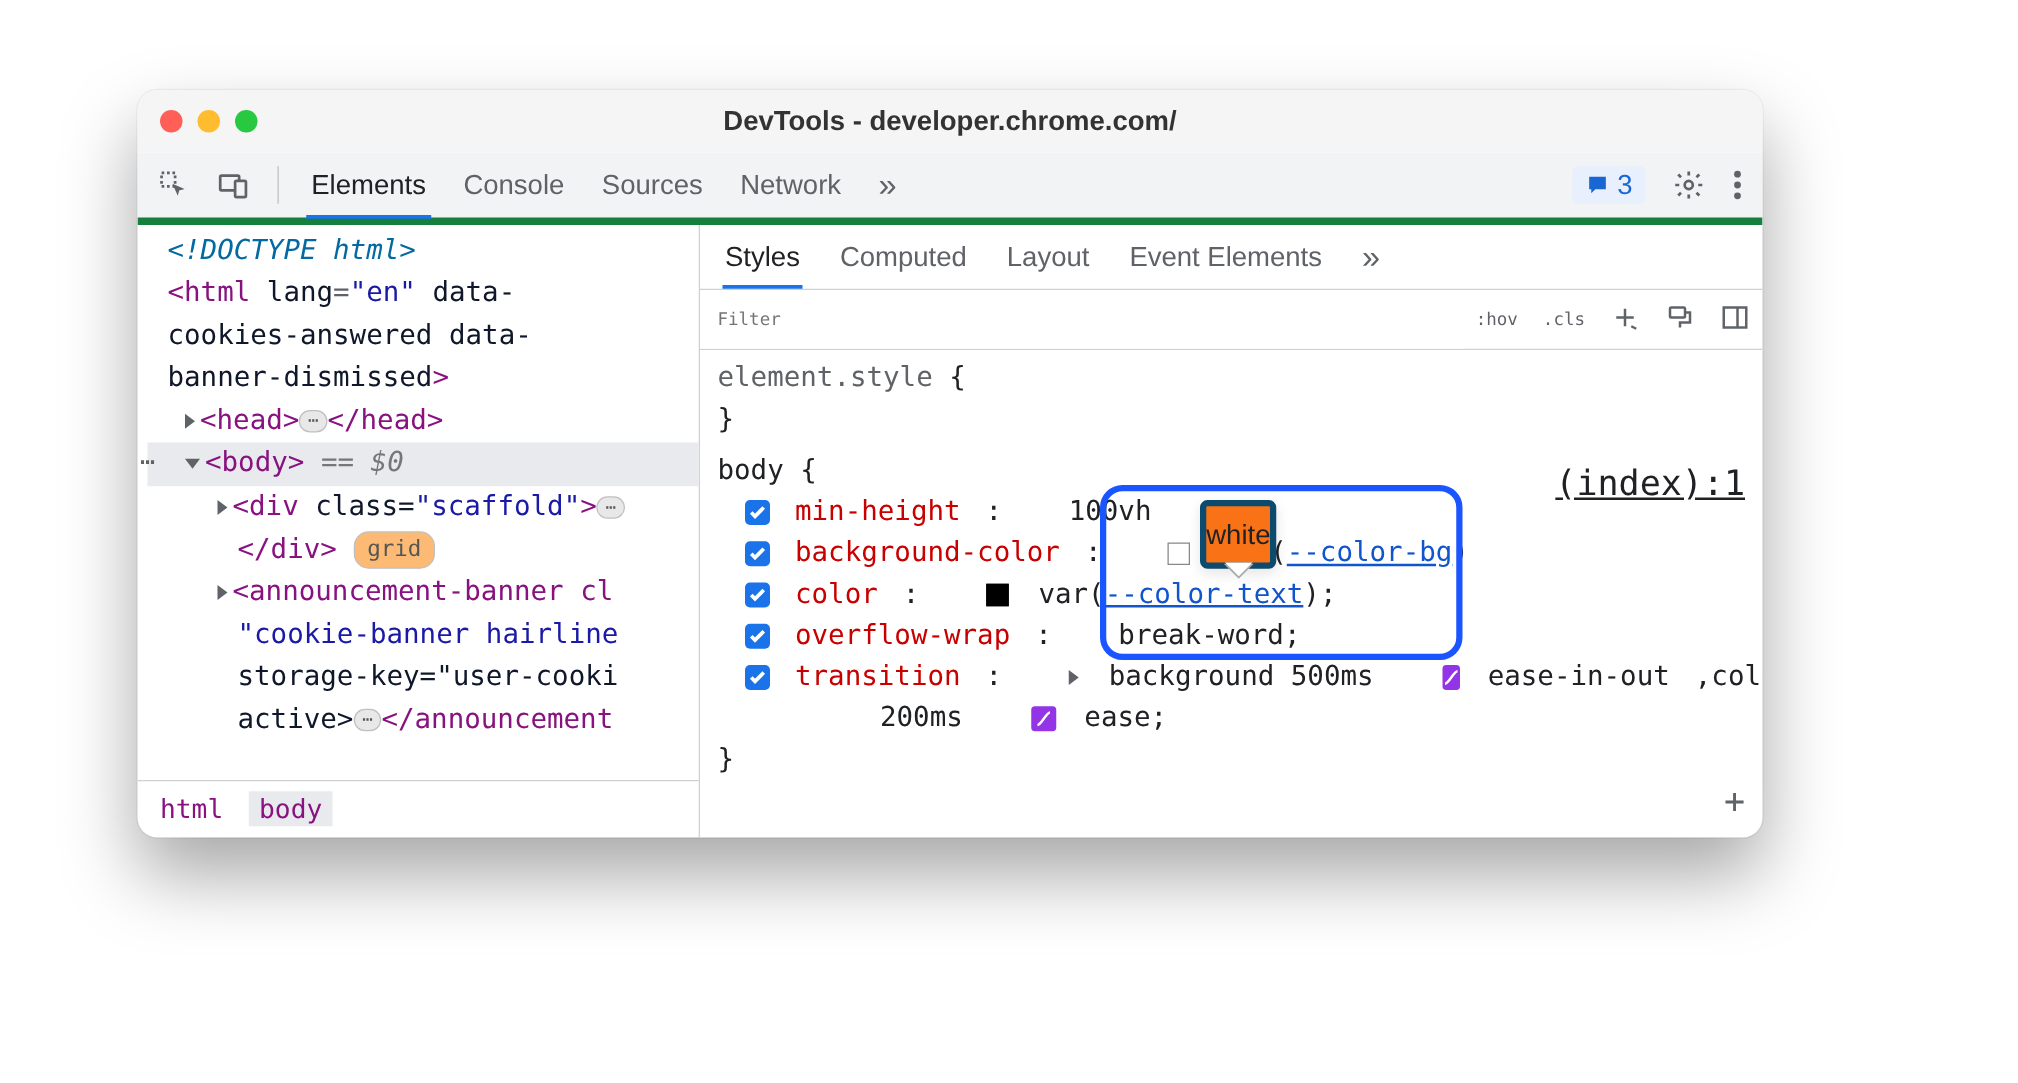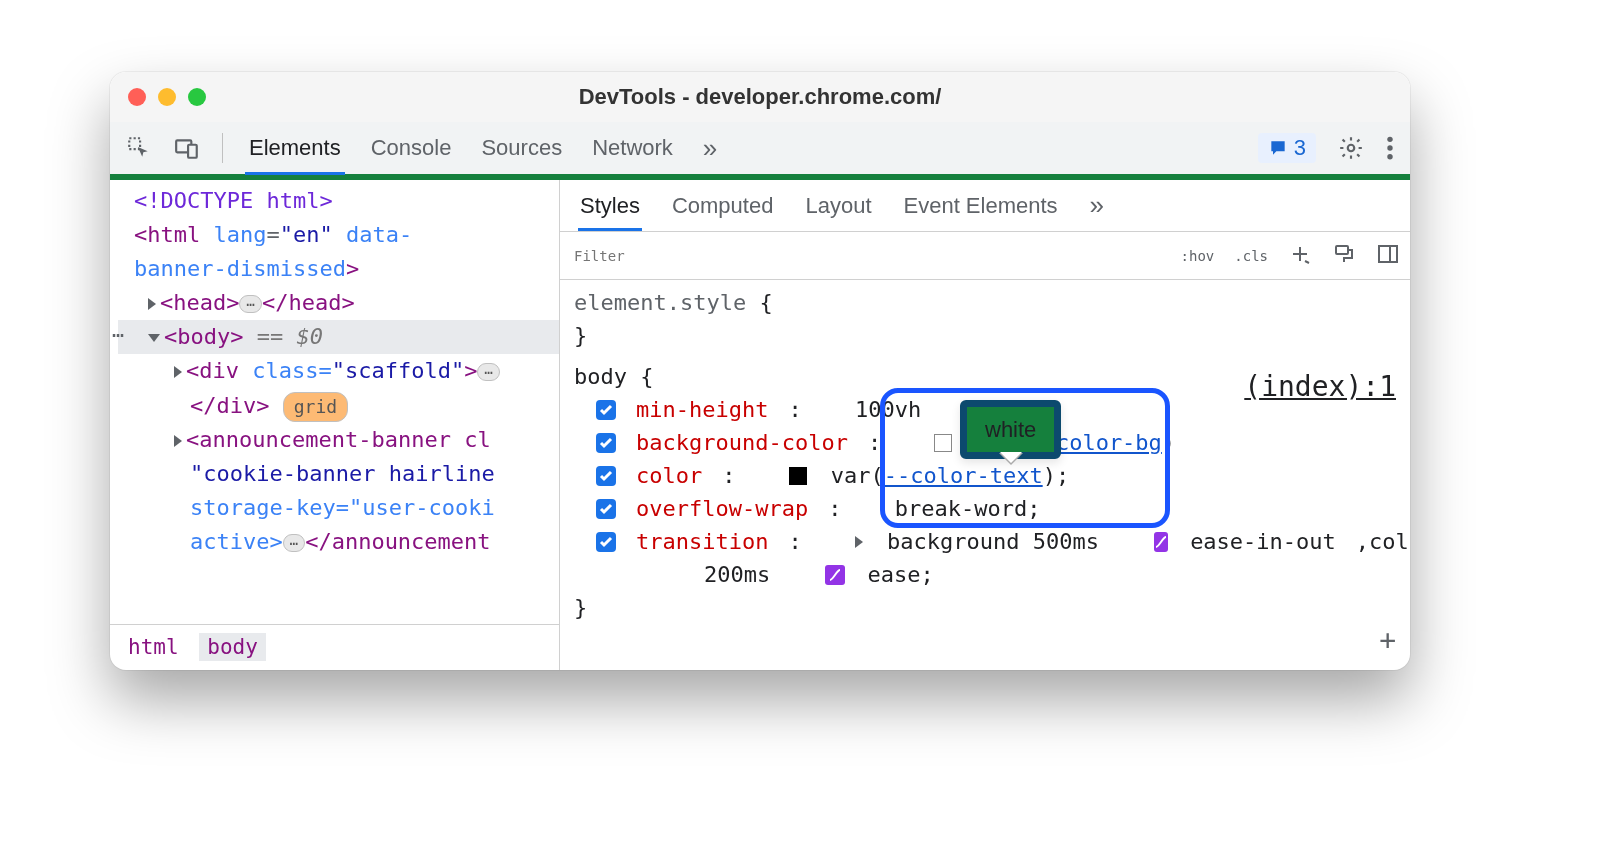--- a/index.html
+++ b/index.html
@@ -23,21 +23,21 @@
   .msg-badge svg { fill: #1967d2; }
   .main { display: flex; height: calc(100% - 50px - 58px); }
   .left { width: 450px; border-right: 1px solid #d0d0d0; display: flex; flex-direction: column; font-family: Menlo, Consolas, monospace; font-size: 22px; line-height: 1.55; overflow: hidden; }
   .dom { flex: 1; padding: 4px 0 4px 8px; overflow: hidden; color: #5f6368; }
   .dom .line { white-space: nowrap; padding-left: 16px; }
   .dom .sel-line { background: #e8eaed; position: relative; padding-left: 16px; }
   .dom .sel-line::before { content: '⋯'; position: absolute; left: -6px; top: 0; color: #5f6368; font-size: 20px; }
   .tri { display: inline-block; width: 0; height: 0; border-left: 8px solid #5f6368; border-top: 6px solid transparent; border-bottom: 6px solid transparent; margin-right: 4px; vertical-align: middle; }
   .tri.down { border-left: 6px solid transparent; border-right: 6px solid transparent; border-top: 8px solid #5f6368; border-bottom: 0; }
   .tag { color: #881280; }
-  .attr-name { color: #3b82f6; }
+  .attr-name { color: #0f172a; }
   .attr-val { color: #1a1aa6; }
   .eq0 { color: #777; font-style: italic; }
   .ellipsis-badge { display: inline-block; background: #e8e8e8; border: 1px solid #c0c0c0; border-radius: 10px; padding: 0 6px; font-size: 14px; color: #555; vertical-align: middle; line-height: 16px; }
   .grid-badge { display: inline-block; background: #fdba74; border: 1px solid #c0c0c0; border-radius: 12px; padding: 0 10px; font-size: 18px; color: #555; vertical-align: middle; }
   .breadcrumb { border-top: 1px solid #d0d0d0; padding: 6px 10px; font-family: Menlo, Consolas, monospace; font-size: 21px; }
   .breadcrumb .bc { color: #881280; padding: 2px 8px; }
   .breadcrumb .bc.sel { background: #e8eaed; }
   .right { flex: 1; display: flex; flex-direction: column; overflow: hidden; }
   .subtabs { display: flex; align-items: center; gap: 28px; padding: 0 18px; border-bottom: 1px solid #d0d0d0; font-size: 22px; color: #5f6368; height: 52px; }
   .subtabs .stab { padding: 12px 2px; cursor: pointer; }
@@ -55,21 +55,21 @@
   .prop-name { color: #c80000; }
   .colon-sp { color: #202124; }
   .val { color: #202124; }
   .var-link { color: #1155cc; text-decoration: underline; }
   .swatch { display: inline-block; width: 18px; height: 18px; border: 1px solid #888; vertical-align: middle; margin-right: 4px; }
   .swatch.black { background: #000; border-color: #000; }
   .swatch.white { background: #fff; }
   .curve-swatch { display:inline-flex; width:20px; height:20px; background:#9334e6; border-radius:3px; align-items:center; justify-content:center; vertical-align:middle; margin: 0 2px; }
   .tri-right { display:inline-block; width:0; height:0; border-left:8px solid #5f6368; border-top:6px solid transparent; border-bottom:6px solid transparent; vertical-align:middle; margin-right:4px; }
   .highlight-box { position: absolute; border: 5px solid #1a55ff; border-radius: 18px; pointer-events: none; }
-  .tooltip { position: absolute; background: #15803d; border: 7px solid #0c4a6e; border-radius: 6px; padding: 6px 18px; font-family: -apple-system, Arial, sans-serif; font-size: 22px; color: #202124; box-shadow: 0 4px 10px rgba(0,0,0,0.1); }
+  .tooltip { position: absolute; background: #f97316; border: 5px solid #0c4a6e; border-radius: 6px; padding: 6px 0; font-family: -apple-system, Arial, sans-serif; font-size: 22px; color: #202124; box-shadow: 0 4px 10px rgba(0,0,0,0.1); }
   .tooltip::after { content:''; position:absolute; bottom:-11px; left:50%; transform:translateX(-50%); width:0; height:0; border-left:11px solid transparent; border-right:11px solid transparent; border-top:11px solid #fff; }
   .tooltip::before { content:''; position:absolute; bottom:-13px; left:50%; transform:translateX(-50%); width:0; height:0; border-left:12px solid transparent; border-right:12px solid transparent; border-top:12px solid #aaa; }
   .add-rule { position: absolute; right: 14px; bottom: 8px; font-size: 28px; color: #5f6368; cursor: pointer; }
 </style>
 </head>
 <body>
 
 <div class="canvas">
   <div class="shadow-wrap">
 
@@ -119,24 +119,25 @@
             <circle cx="3" cy="4" r="2.5"></circle>
             <circle cx="3" cy="12" r="2.5"></circle>
             <circle cx="3" cy="20" r="2.5"></circle>
           </svg>
       </span>
     </div>
 
     <div class="main">
       <div class="left">
         <div class="dom">
-          <div class="line" style="color:#6d28d9;">&lt;!DOCTYPE html&gt;</div>
+          <div class="line" style="color:#0369a1;font-style:italic;">&lt;!DOCTYPE html&gt;</div>
           <div class="line">
             <span class="tag">&lt;html</span> <span class="attr-name">lang</span>=<span class="attr-val">"en"</span> <span class="attr-name">data-</span>
           </div>
+          <div class="line"><span class="attr-name">cookies-answered</span> <span class="attr-name">data-</span></div>
           <div class="line"><span class="attr-name">banner-dismissed</span><span class="tag">&gt;</span></div>
           <div class="line" style="padding-left:30px;">
             <span class="tri"></span><span class="tag">&lt;<span>head</span>&gt;</span><span class="ellipsis-badge">⋯</span><span class="tag">&lt;/<span>head</span>&gt;</span>
           </div>
           <div class="sel-line" style="padding-left:30px;">
             <span class="tri down"></span><span class="tag">&lt;<span>body</span>&gt;</span>&nbsp;<span class="eq0">== $0</span>
           </div>
           <div class="line" style="padding-left:56px;">
             <span class="tri"></span><span class="tag">&lt;div</span> <span class="attr-name">class=</span><span class="attr-val">"scaffold"</span><span class="tag">&gt;</span><span class="ellipsis-badge">⋯</span>
           </div>

